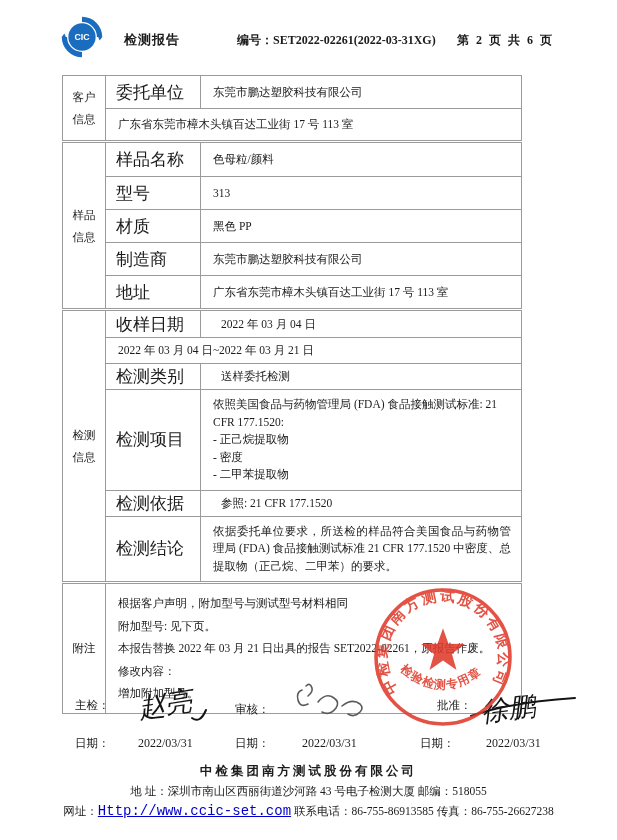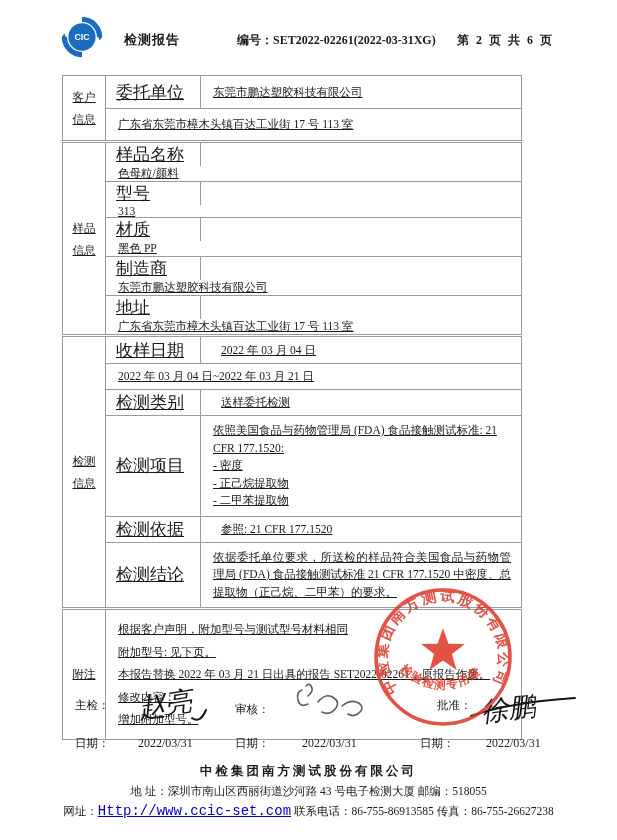--- a/index.html
+++ b/index.html
@@ -8,38 +8,38 @@
     width:617px; height:840px; position:relative; overflow:hidden;
     font-family:"Liberation Serif","DejaVu Serif",serif;
     color:#1b1b1b; font-size:11.5px;
   }
   
   .hdr-logo { position:absolute; left:60px; top:15px; width:44px; height:44px; }
   .hdr-title { position:absolute; left:124px; top:31px; font-size:13px; font-weight:bold; letter-spacing:1px; }
   .hdr-no { position:absolute; left:237px; top:32px; font-size:12px; font-weight:bold; }
   .hdr-page { position:absolute; left:457px; top:32px; font-size:12px; font-weight:bold; letter-spacing:2px; }
   
-  .report-table { position:absolute; left:62px; top:75px; width:460px;text-decoration:underline; }
+  .report-table { position:absolute; left:62px; top:75px; width:460px; }
   .section { display:flex; border:1px solid #9b9b9b; background:#fff; }
   .section + .section { margin-top:1px; }
   .group-cell {
     width:43px; min-width:43px; border-right:1px solid #9b9b9b;
     display:flex; align-items:center; justify-content:center;
     white-space:pre-line; text-align:center; line-height:22px; font-size:11.5px;
   }
   .rows { flex:1; display:flex; flex-direction:column; }
   .row { display:flex; border-top:1px solid #9b9b9b; }
   .row:first-child { border-top:none; }
   .label-cell {
     width:95px; min-width:95px; border-right:1px solid #9b9b9b;
     padding-left:10px; display:flex; align-items:center; font-size:17px;
   }
   .value-cell { flex:1; padding:0 8px 0 12px; display:flex; align-items:center; font-size:11.5px; }
   .value-block { flex:1; padding:6px 10px 6px 12px; line-height:17.5px; display:block; font-size:11.5px; }
-  .h32 { min-height:32px; } .h33 { min-height:33px;flex-direction:column; } .h26 { min-height:26px;gap:8px; }
+  .h32 { min-height:32px; } .h33 { min-height:33px; } .h26 { min-height:26px;gap:8px; }
   .justify { text-align:justify; }
   .note-cell { flex:1; padding:8px 10px 8px 12px; line-height:22.5px; font-size:11.5px; }
   
   .sig-area { position:absolute; left:62px; top:686px; width:494px; height:76px; }
   .sig-label { position:absolute; font-size:11.5px; }
   .sig-svg { position:absolute; }
   .date-label { position:absolute; top:50px; font-size:11.5px; }
   .date-value { position:absolute; top:50px; font-size:12px; }
   
   .stamp { position:absolute; left:371px; top:585px; width:144px; height:144px; opacity:.87; z-index:5; pointer-events:none; }
@@ -119,22 +119,22 @@
         <div class="value-cell">2022 年 03 月 04 日~2022 年 03 月 21 日</div>
       </div>
       <div class="row h26">
         <div class="label-cell">检测类别</div>
         <div class="value-cell">送样委托检测</div>
       </div>
       <div class="row" style="min-height:86px">
         <div class="label-cell">检测项目</div>
         <div class="value-block">
           <div>依照美国食品与药物管理局 (FDA) 食品接触测试标准: 21 CFR 177.1520:</div>
+          <div>- 正己烷提取物</div>
           <div>- 密度</div>
-          <div>- 正己烷提取物</div>
           <div>- 二甲苯提取物</div>
         </div>
       </div>
       <div class="row h26">
         <div class="label-cell">检测依据</div>
         <div class="value-cell">参照: 21 CFR 177.1520</div>
       </div>
       <div class="row" style="min-height:52px">
         <div class="label-cell">检测结论</div>
         <div class="value-block justify">依据委托单位要求，所送检的样品符合美国食品与药物管理局 (FDA) 食品接触测试标准 21 CFR 177.1520 中密度、总提取物（正己烷、二甲苯）的要求。</div>

